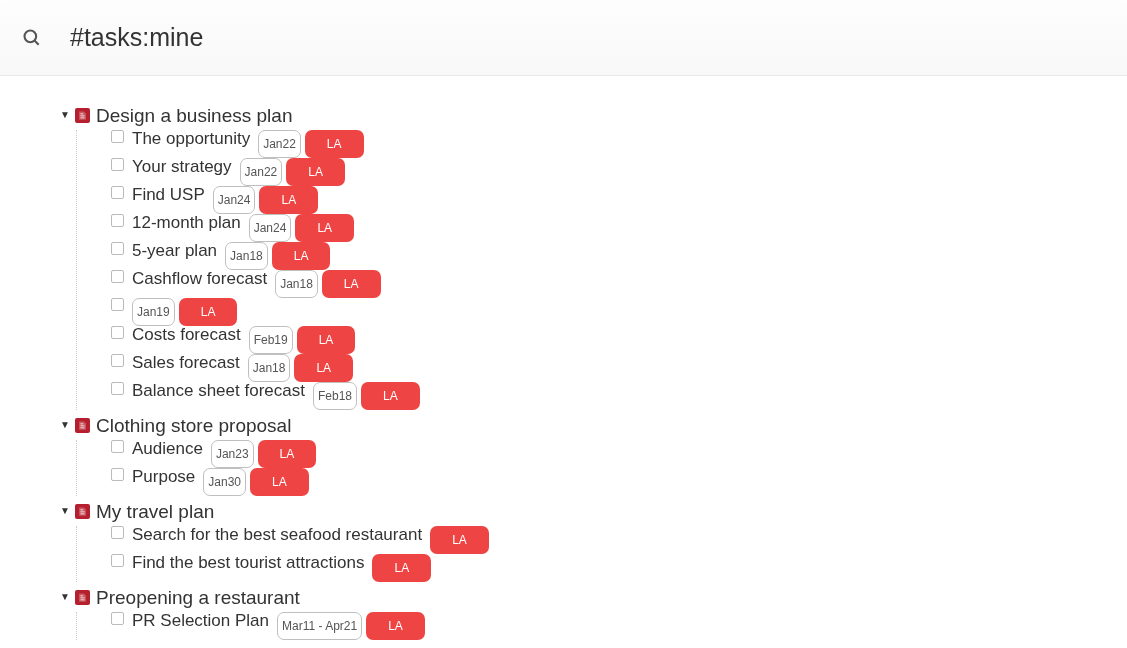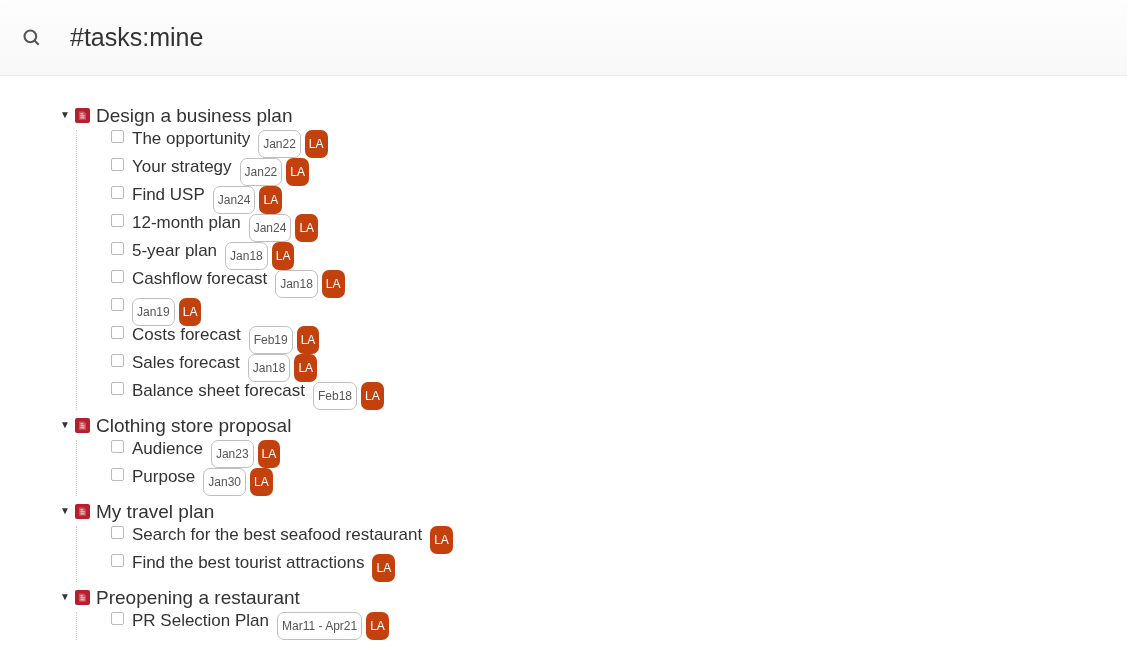--- a/index.html
+++ b/index.html
@@ -90,24 +90,24 @@
     border-radius: 7px;
     margin-right: 4px;
     line-height: 1.2;
   }
   .pill.date {
     border: 1px solid #bfbfbf;
     color: #555;
     background: #fff;
   }
   .pill.assignee {
-    background: #c2410c;
+    background: #ef4444;
     color: #fff;
     font-weight: 500;
-    padding: 1px 4px;
+    padding: 1px 22px;
   }
 </style>
 </head>
 <body>
 
 <div class="search-bar">
   <span class="search-icon">
     <svg viewBox="0 0 24 24" fill="none" stroke="currentColor" stroke-width="2.5">
       <circle cx="10" cy="10" r="7"></circle>
       <line x1="20" y1="20" x2="15" y2="15"></line>

